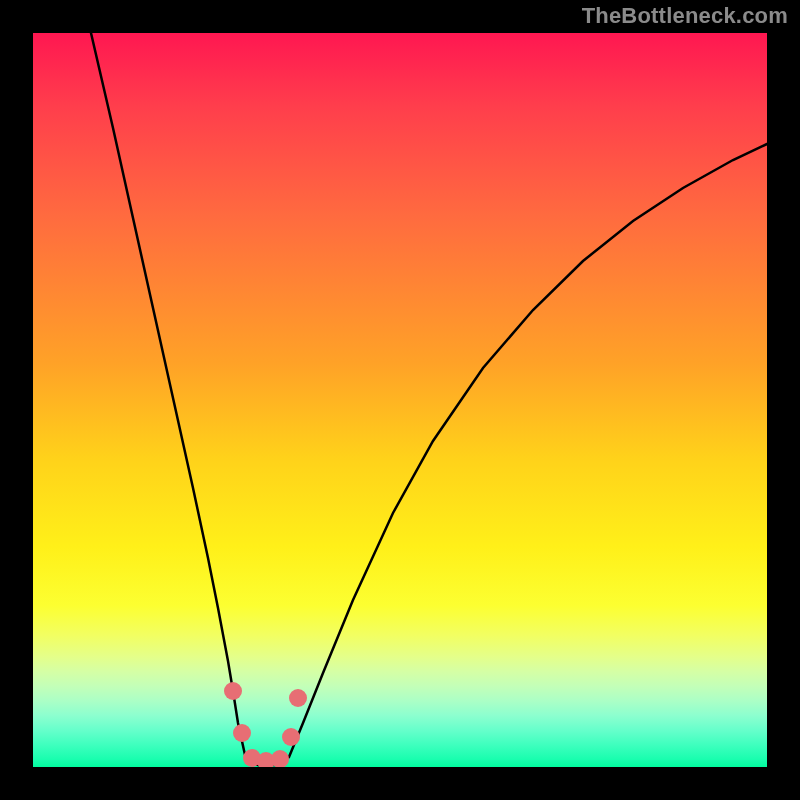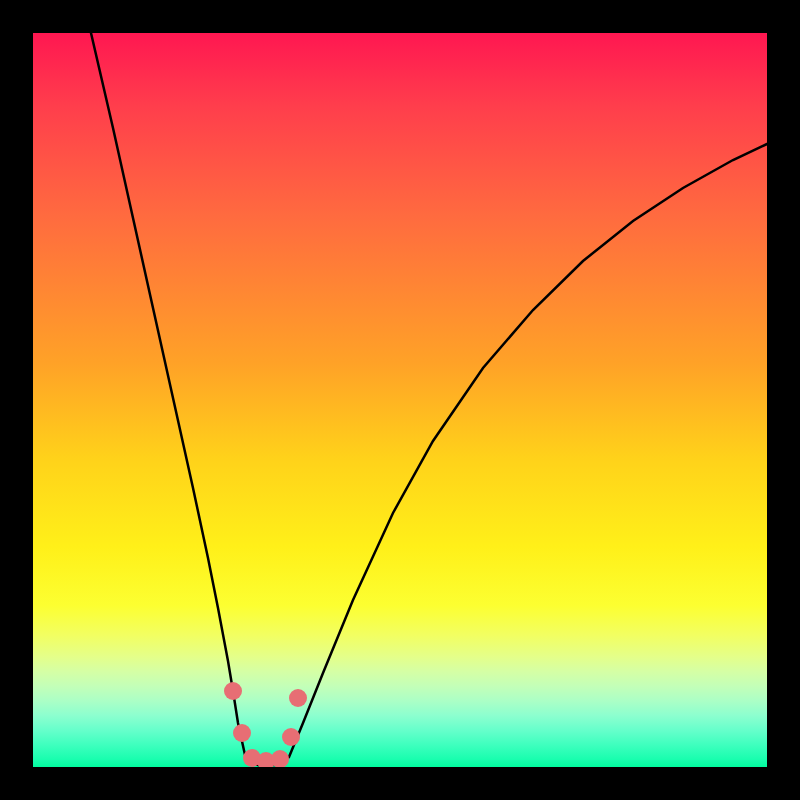--- a/index.html
+++ b/index.html
@@ -73,13 +73,14 @@
           <circle cx="200" cy="658" r="9" fill="#e76e74"></circle>
           <circle cx="209" cy="700" r="9" fill="#e76e74"></circle>
           <circle cx="219" cy="725" r="9" fill="#e76e74"></circle>
           <circle cx="233" cy="728" r="9" fill="#e76e74"></circle>
           <circle cx="247" cy="726" r="9" fill="#e76e74"></circle>
           <circle cx="258" cy="704" r="9" fill="#e76e74"></circle>
           <circle cx="265" cy="665" r="9" fill="#e76e74"></circle>
         </g>
     </svg>
   </div>
+  <div class="watermark">TheBottleneck.com</div>
 </div>
 
 </body></html>

